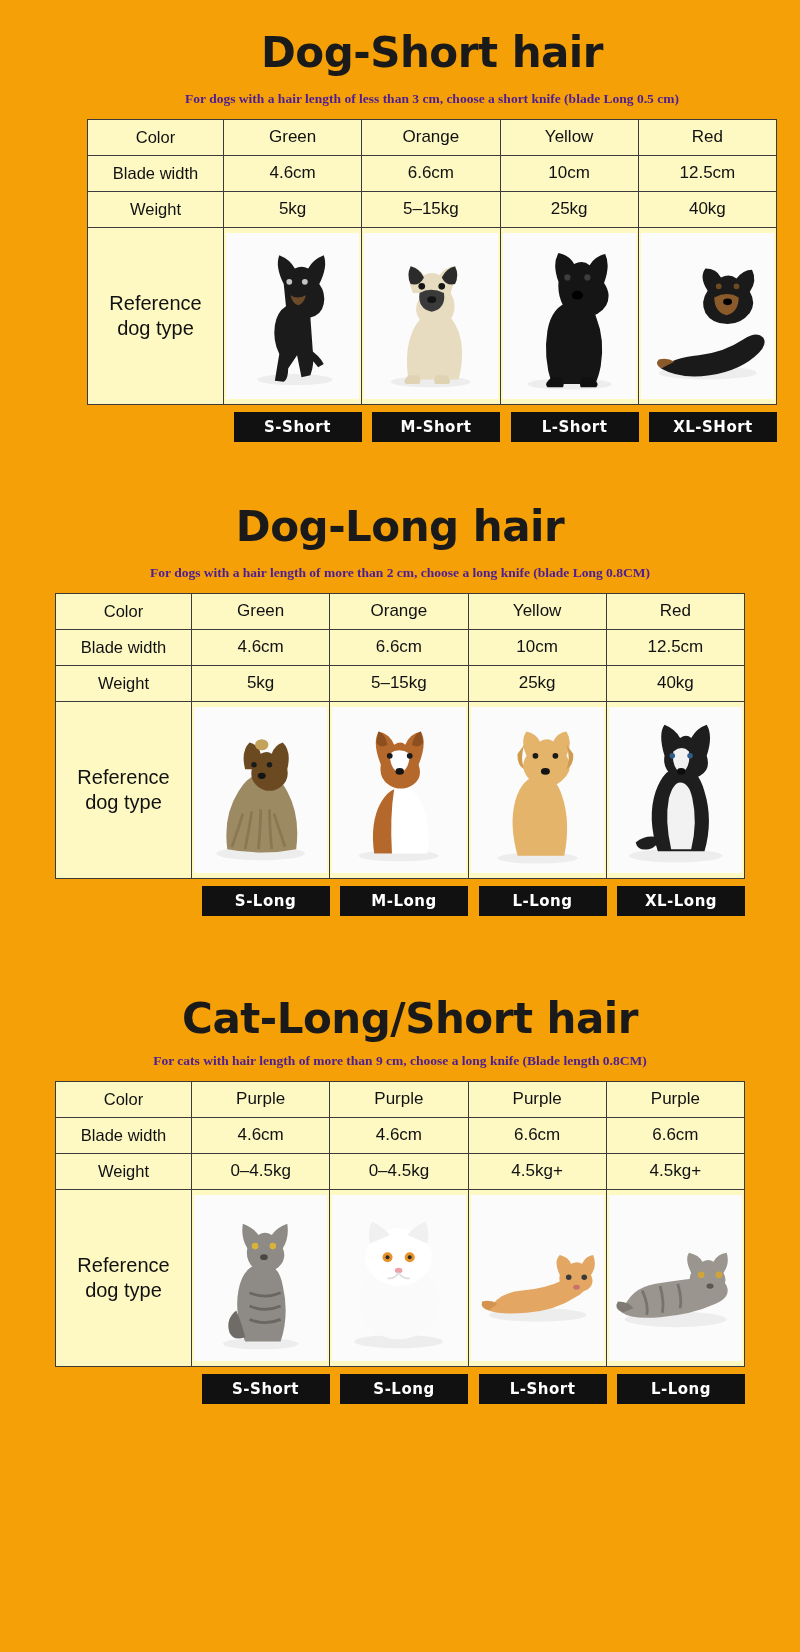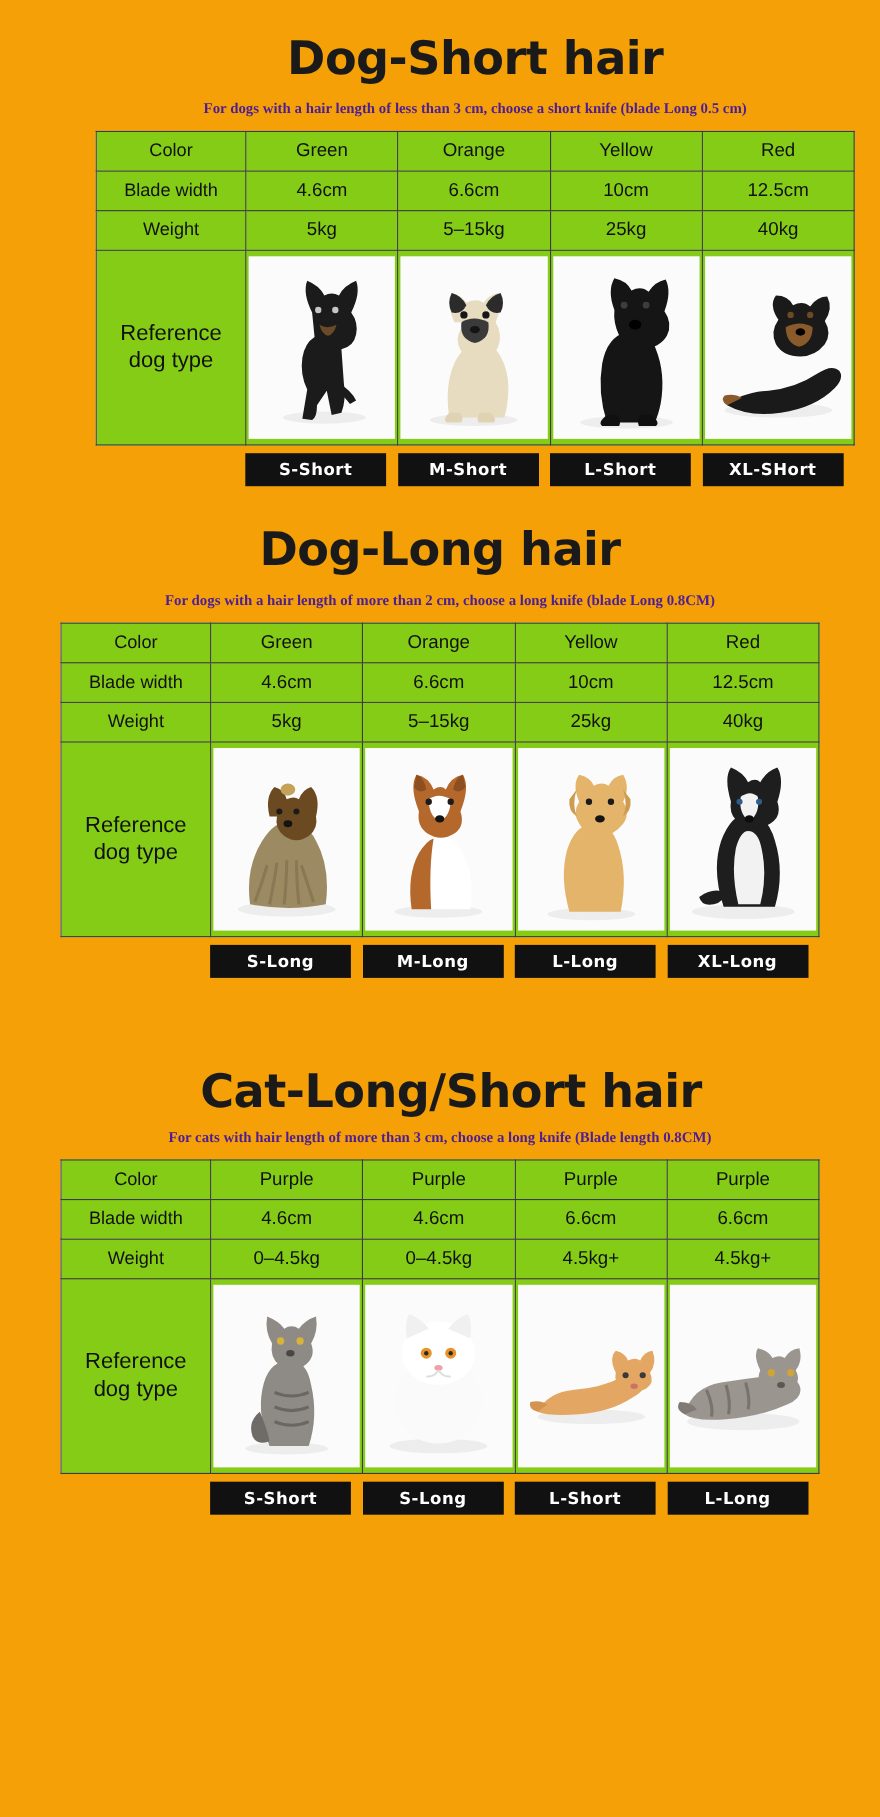--- a/index.html
+++ b/index.html
@@ -42,21 +42,21 @@
     table-layout: fixed;
     background: #ffffff;
     margin: 0 auto;
   }
   table.grid td {
     border: 1.5px solid #3b3b3b;
     text-align: center;
     vertical-align: middle;
     font-size: 17px;
     color: #111;
-    background: #84cc16;
+    background: #fef9c3;
     padding: 5px 2px;
     height: 36px;
   }
   table.grid td.labelcol {
     width: 136px;
     font-size: 16.5px;
   }
   td.photocell {
     height: 160px;
     padding: 2px;
@@ -68,21 +68,21 @@
   }
   .taglist {
     display: flex;
     margin: 0 auto;
     padding-top: 7px;
   }
   .tagspacer { width: 136px; flex: 0 0 136px; }
   .tagcell {
     flex: 1 1 0;
     display: flex;
-    justify-content: flex-start;
+    justify-content: flex-end;
   }
   .tag {
     background: #111;
     color: #fff;
     font-family: "DejaVu Sans", sans-serif;
     font-weight: bold;
     font-size: 15px;
     letter-spacing: 0.5px;
     padding: 6px 0;
     width: 128px;
@@ -208,21 +208,21 @@
         </div>
       <div class="tagcell">
           <div class="tag">L-Short</div>
         </div>
       <div class="tagcell">
           <div class="tag">XL-SHort</div>
         </div>
     </div>
   </div>
 
-  <div class="section" style="padding-top:33px;">
+  <div class="section" style="padding-top:60px;">
     <div class="sec-title" style="font-size:42px;">Dog-Long hair</div>
     <div class="sec-sub" style="margin-top:12px;">For dogs with a hair length of more than 2 cm, choose a long knife (blade Long 0.8CM)</div>
 
     <table class="grid" style="width:690px;margin-top:10px;">
       <tbody>
           <tr>
         <td class="labelcol">Color</td>
         <td>Green</td>
         <td>Orange</td>
         <td>Yellow</td>
@@ -324,21 +324,21 @@
           <div class="tag">L-Long</div>
         </div>
       <div class="tagcell">
           <div class="tag">XL-Long</div>
         </div>
     </div>
   </div>
 
   <div class="section" style="padding-top:78px;">
     <div class="sec-title" style="font-size:42px;padding-left:20px;">Cat-Long/Short hair</div>
-    <div class="sec-sub" style="margin-top:8px;">For cats with hair length of more than 3 cm, choose a long knife (Blade length 0.8CM)</div>
+    <div class="sec-sub" style="margin-top:8px;">For cats with hair length of more than 9 cm, choose a long knife (Blade length 0.8CM)</div>
 
     <table class="grid" style="width:690px;margin-top:10px;">
       <tbody>
           <tr>
         <td class="labelcol">Color</td>
         <td>Purple</td>
         <td>Purple</td>
         <td>Purple</td>
         <td>Purple</td>
       </tr>

